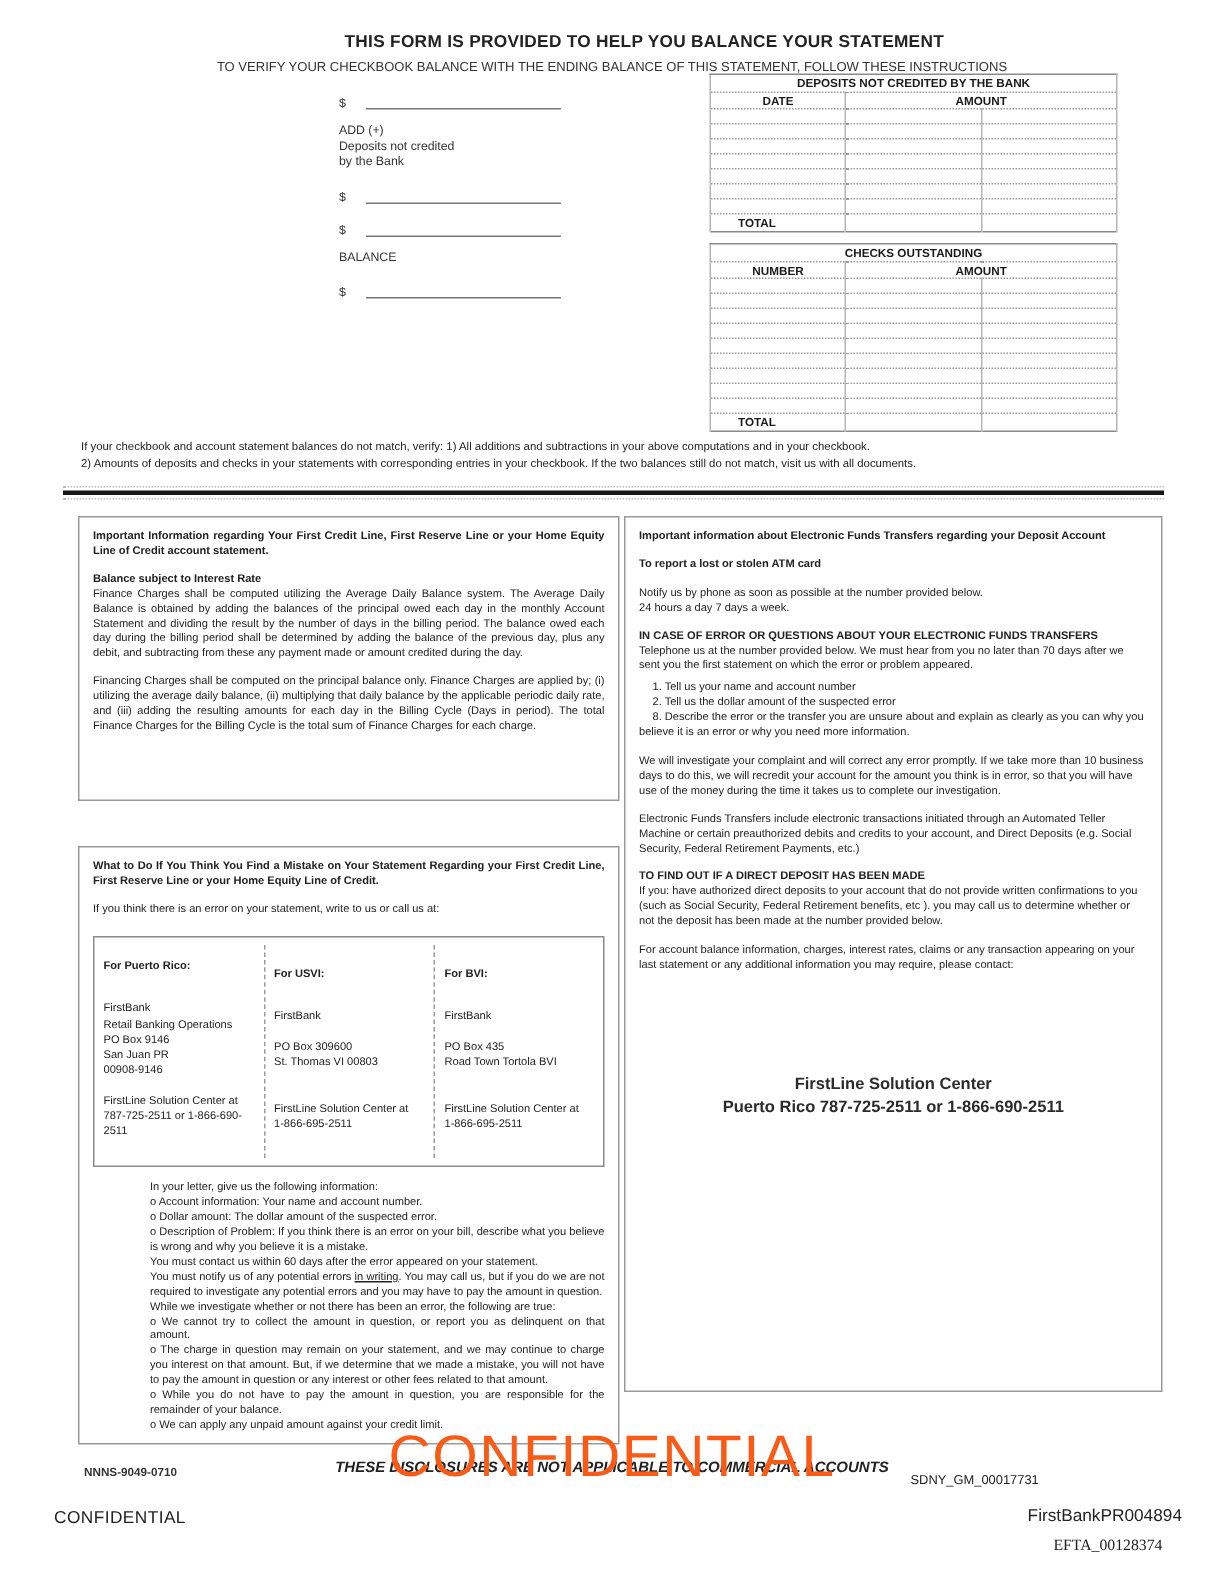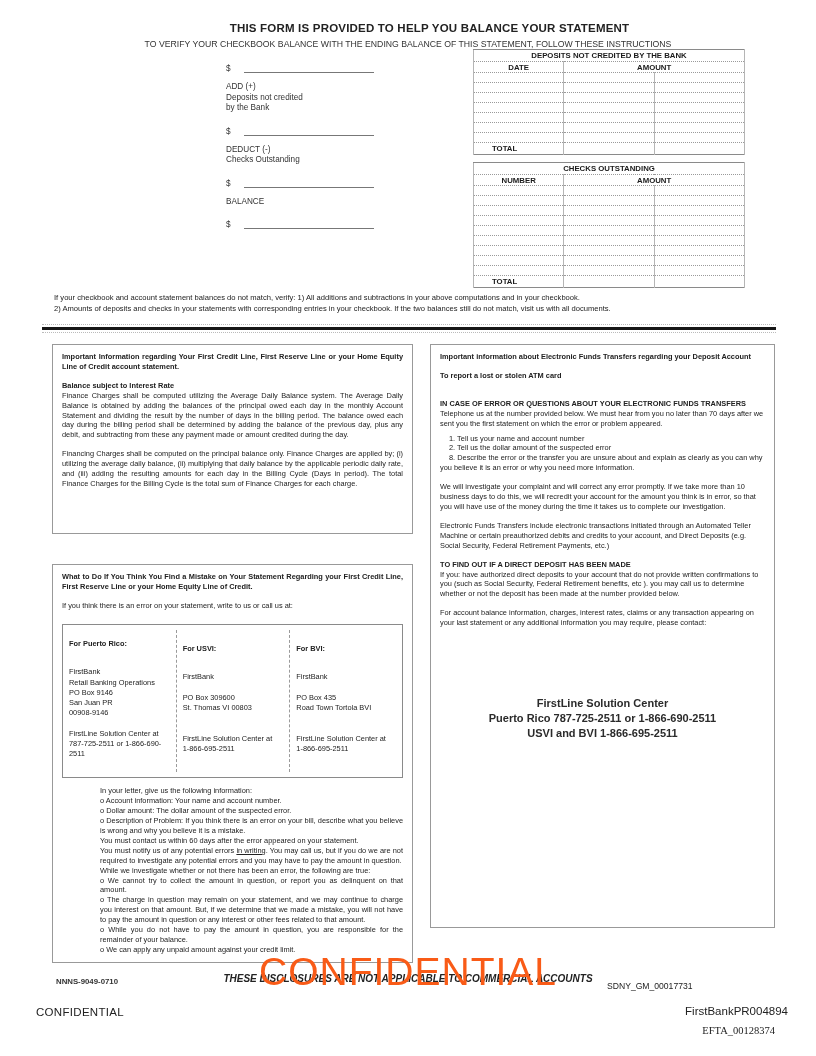--- a/index.html
+++ b/index.html
@@ -29,21 +29,21 @@
   .col-a { width:86px; } .col-b { width:113px; } .col-c { width:71px; }
 
   
   .verify { margin:4px 52px 0 54px; font-size:7.6px; line-height:10.5px; color:#222; }
 
   
   .divider { margin:10px 40px 0 42px; border-top:1px dotted #bbb; border-bottom:1px dotted #bbb; padding:2px 0; }
   .divider .bar { height:3px; background:#161616; }
 
   
-  .cols { display:flex; margin:11px 41px 0 52px; gap:17px; }
+  .cols { display:flex; margin:11px 41px 0 52px; gap:3px; }
   .col-left { width:361px; }
   .col-right { width:360px; }
   .box { border:1px solid #999; padding:7px 9px; font-size:7.4px; line-height:9.9px; color:#222; }
   .box1 { min-height:190px; margin-bottom:8px; }
   .box2 { min-height:385px;margin-top:30px; }
   .box3 { min-height:584px; }
   .b { font-weight:bold; }
   .just { text-align:justify; }
   .gap { height:9px; }
   .gap-s { height:5px; }
@@ -87,22 +87,20 @@
         <span class="cur">$</span>
           <span class="fill"></span>
       </div>
       <div class="ws-label pre">ADD (+)
 Deposits not credited
 by the Bank</div>
       <div class="cash-line">
         <span class="cur">$</span>
           <span class="fill"></span>
       </div>
-      <div class="ws-label pre">DEDUCT (-)
-Checks Outstanding</div>
       <div class="cash-line" style="margin-top:10px;">
         <span class="cur">$</span>
           <span class="fill"></span>
       </div>
       <div class="ws-label">BALANCE</div>
       <div class="cash-line" style="margin-top:10px;">
         <span class="cur">$</span>
           <span class="fill"></span>
       </div>
     </div>
@@ -299,40 +297,41 @@
         </div>
       </div>
     </div>
 
     <div class="col-right">
       <div class="box box3">
         <div class="b">Important information about Electronic Funds Transfers regarding your Deposit Account</div>
         <div class="gap"></div>
         <div class="b">To report a lost or stolen ATM card</div>
         <div class="gap"></div>
+        <div class="pre">Notify us by phone as soon as possible at the number provided below.
+24 hours a day 7 days a week.</div>
         <div class="gap"></div>
         <div class="b">IN CASE OF ERROR OR QUESTIONS ABOUT YOUR ELECTRONIC FUNDS TRANSFERS</div>
         <div>Telephone us at the number provided below.  We must hear from you no later than 70 days after we sent you the first statement on which the error or problem appeared.</div>
         <div class="gap-s"></div>
         <div class="num-item">1. Tell us your name and account number</div>
         <div class="num-item">2. Tell us the dollar amount of the suspected error</div>
         <div class="num-item">8. Describe the error or the transfer you are unsure about and explain as clearly as you can why you believe it is an error or why you need more information.</div>
         <div class="gap"></div>
         <div>We  will investigate your complaint and will correct any error promptly.  If we take more than 10 business days to do this, we will recredit your account for the amount you think is in error, so that you will have use of the money during the time it takes us to complete our investigation.</div>
         <div class="gap"></div>
         <div>Electronic Funds Transfers include electronic transactions initiated through an Automated Teller Machine or certain preauthorized debits and credits to your account, and Direct Deposits (e.g. Social Security, Federal Retirement Payments, etc.)</div>
         <div class="gap"></div>
         <div class="b">TO FIND OUT IF A DIRECT DEPOSIT HAS BEEN MADE</div>
         <div>If you: have authorized direct deposits to your account that do not provide written confirmations to you (such as Social Security, Federal Retirement benefits, etc ). you may call us to determine whether or not the deposit has been made at the number provided below.</div>
         <div class="gap"></div>
         <div>For account balance information, charges, interest rates, claims or any transaction appearing on your last statement or any additional information you may require, please contact:</div>
         <div class="phone-block">
           <div>FirstLine Solution Center</div>
           <div>Puerto Rico 787-725-2511 or 1-866-690-2511</div>
-          <div>USVI and BVI 1-866-695-2511</div>
         </div>
       </div>
     </div>
   </div>
 
   <div class="disclosures">THESE DISCLOSURES ARE NOT APPLICABLE TO COMMERCIAL ACCOUNTS</div>
 
   <div class="stamp" id="stamp" style="color: rgb(249, 91, 23);">CONFIDENTIAL</div>
   <div class="form-number">NNNS-9049-0710</div>
   <div class="bates-sdny">SDNY_GM_00017731</div>

